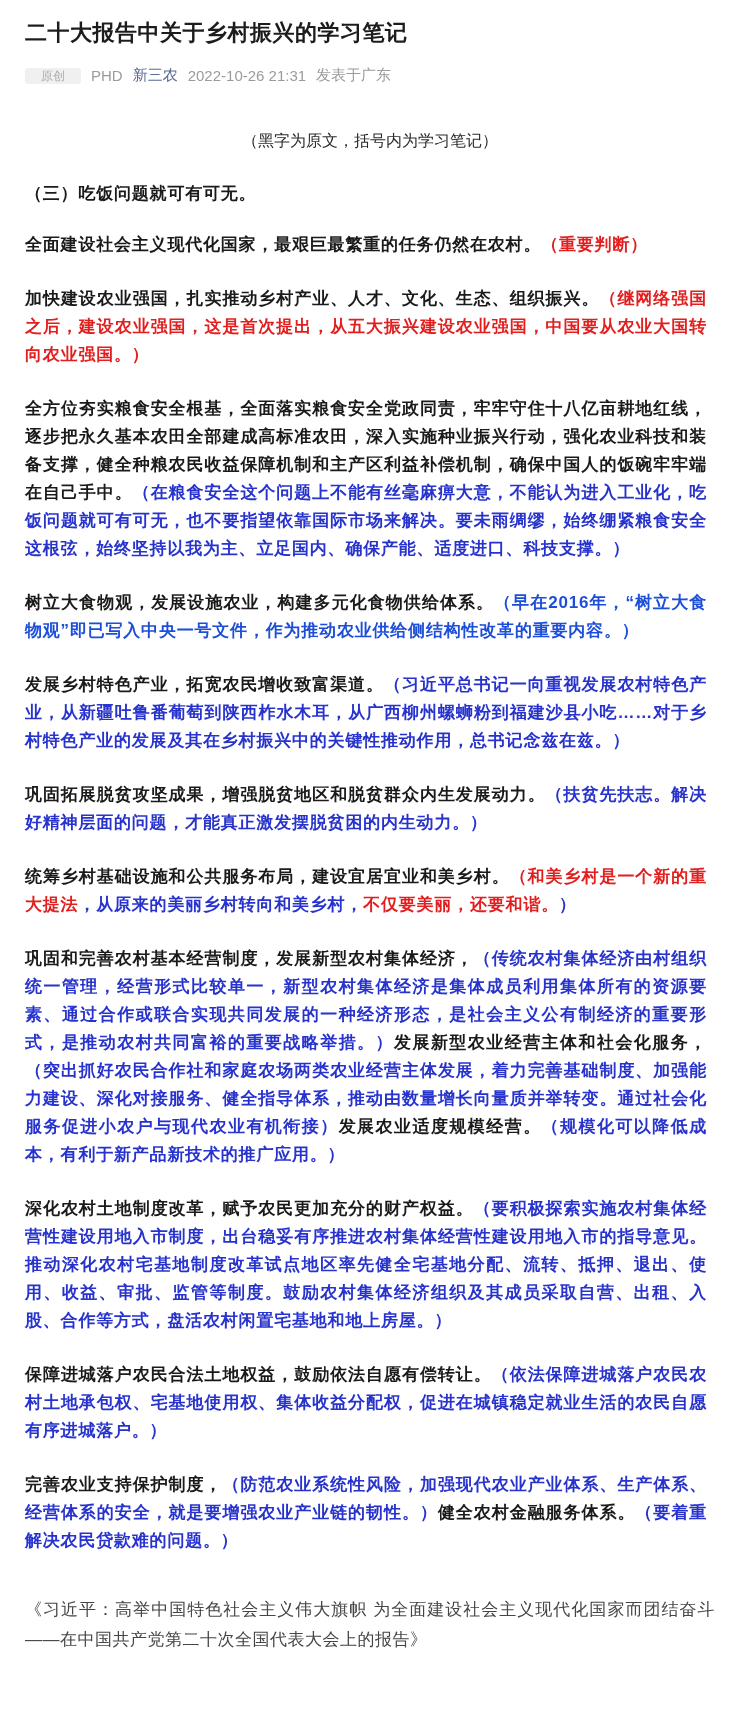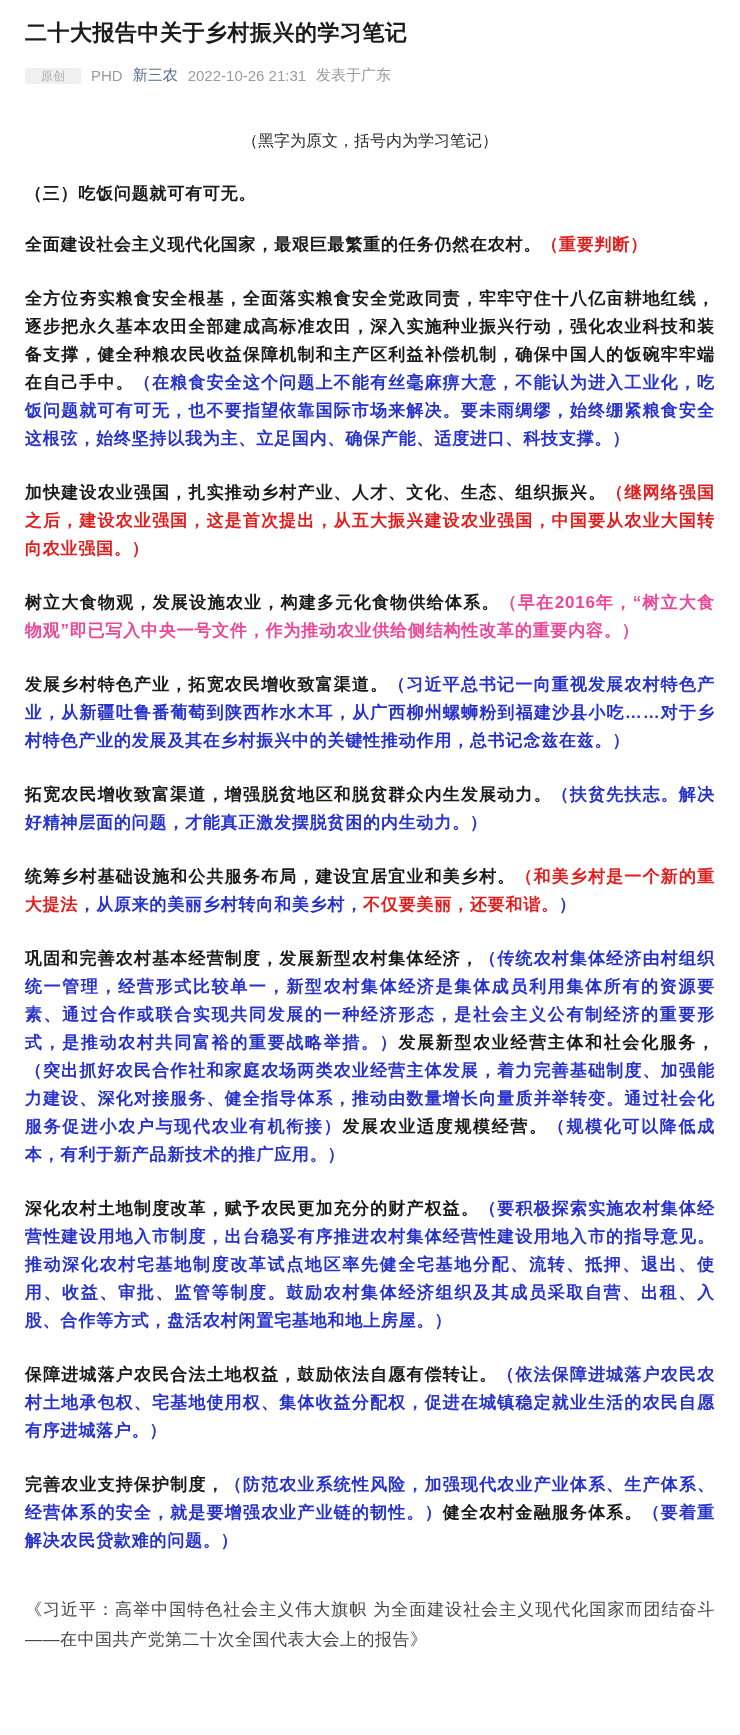--- a/index.html
+++ b/index.html
@@ -53,21 +53,21 @@
     color: #1a1a1a;
     letter-spacing: 0.8px;
     margin: 0 0 26px 0;
   }
   .para {
     font-size: 17px;
     font-weight: bold;
     line-height: 28px;
     letter-spacing: 0.8px;
     text-align: justify;
-    margin: 0 0 26px 0;
+    margin: 0 8px 26px 0;
   }
   .footer-source {
     font-size: 17px;
     font-weight: normal;
     color: #454545;
     line-height: 30px;
     letter-spacing: 0.5px;
     text-align: justify;
     margin: 40px 0 30px 0;
   }
@@ -86,25 +86,25 @@
     <span>2022-10-26 21:31</span>
     <span>发表于广东</span>
   </div>
 
   <div class="center-note">（黑字为原文，括号内为学习笔记）</div>
 
   <div class="section-heading">（三）吃饭问题就可有可无。</div>
 
   <div id="paragraphs">
       <div class="para"><span style="color: rgb(26, 26, 26);">全面建设社会主义现代化国家，最艰巨最繁重的任务仍然在农村。</span><span style="color: rgb(225, 31, 31);">（重要判断）</span></div>
+      <div class="para"><span style="color: rgb(26, 26, 26);">加快建设农业强国，扎实推动乡村产业、人才、文化、生态、组织振兴。</span><span style="color: rgb(225, 31, 31);">（继网络强国之后，建设农业强国，这是首次提出，从五大振兴建设农业强国，中国要从农业大国转向农业强国。）</span></div>
       <div class="para"><span style="color: rgb(26, 26, 26);">全方位夯实粮食安全根基，全面落实粮食安全党政同责，牢牢守住十八亿亩耕地红线，逐步把永久基本农田全部建成高标准农田，深入实施种业振兴行动，强化农业科技和装备支撑，健全种粮农民收益保障机制和主产区利益补偿机制，确保中国人的饭碗牢牢端在自己手中。</span><span style="color: rgb(39, 51, 204);">（在粮食安全这个问题上不能有丝毫麻痹大意，不能认为进入工业化，吃饭问题就可有可无，也不要指望依靠国际市场来解决。要未雨绸缪，始终绷紧粮食安全这根弦，始终坚持以我为主、立足国内、确保产能、适度进口、科技支撑。）</span></div>
-      <div class="para"><span style="color: rgb(26, 26, 26);">加快建设农业强国，扎实推动乡村产业、人才、文化、生态、组织振兴。</span><span style="color: rgb(225, 31, 31);">（继网络强国之后，建设农业强国，这是首次提出，从五大振兴建设农业强国，中国要从农业大国转向农业强国。）</span></div>
-      <div class="para"><span style="color: rgb(26, 26, 26);">树立大食物观，发展设施农业，构建多元化食物供给体系。</span><span style="color: #ec4899;">（早在2016年，“树立大食物观”即已写入中央一号文件，作为推动农业供给侧结构性改革的重要内容。）</span></div>
+      <div class="para"><span style="color: rgb(26, 26, 26);">树立大食物观，发展设施农业，构建多元化食物供给体系。</span><span style="color: #1d4ed8;">（早在2016年，“树立大食物观”即已写入中央一号文件，作为推动农业供给侧结构性改革的重要内容。）</span></div>
       <div class="para"><span style="color: rgb(26, 26, 26);">发展乡村特色产业，拓宽农民增收致富渠道。</span><span style="color: rgb(39, 51, 204);">（习近平总书记一向重视发展农村特色产业，从新疆吐鲁番葡萄到陕西柞水木耳，从广西柳州螺蛳粉到福建沙县小吃……对于乡村特色产业的发展及其在乡村振兴中的关键性推动作用，总书记念兹在兹。）</span></div>
-      <div class="para"><span style="color: rgb(26, 26, 26);">拓宽农民增收致富渠道，增强脱贫地区和脱贫群众内生发展动力。</span><span style="color: rgb(39, 51, 204);">（扶贫先扶志。解决好精神层面的问题，才能真正激发摆脱贫困的内生动力。）</span></div>
+      <div class="para"><span style="color: rgb(26, 26, 26);">巩固拓展脱贫攻坚成果，增强脱贫地区和脱贫群众内生发展动力。</span><span style="color: rgb(39, 51, 204);">（扶贫先扶志。解决好精神层面的问题，才能真正激发摆脱贫困的内生动力。）</span></div>
       <div class="para"><span style="color: rgb(26, 26, 26);">统筹乡村基础设施和公共服务布局，建设宜居宜业和美乡村。</span><span style="color: rgb(225, 31, 31);">（和美乡村是一个新的重大提法</span><span style="color: rgb(39, 51, 204);">，从原来的美丽乡村转向和美乡村，</span><span style="color: rgb(225, 31, 31);">不仅要美丽，还要和谐。</span><span style="color: rgb(39, 51, 204);">）</span></div>
       <div class="para"><span style="color: rgb(26, 26, 26);">巩固和完善农村基本经营制度，发展新型农村集体经济，</span><span style="color: rgb(39, 51, 204);">（传统农村集体经济由村组织统一管理，经营形式比较单一，新型农村集体经济是集体成员利用集体所有的资源要素、通过合作或联合实现共同发展的一种经济形态，是社会主义公有制经济的重要形式，是推动农村共同富裕的重要战略举措。）</span><span style="color: rgb(26, 26, 26);">发展新型农业经营主体和社会化服务，</span><span style="color: rgb(39, 51, 204);">（突出抓好农民合作社和家庭农场两类农业经营主体发展，着力完善基础制度、加强能力建设、深化对接服务、健全指导体系，推动由数量增长向量质并举转变。通过社会化服务促进小农户与现代农业有机衔接）</span><span style="color: rgb(26, 26, 26);">发展农业适度规模经营。</span><span style="color: rgb(39, 51, 204);">（规模化可以降低成本，有利于新产品新技术的推广应用。）</span></div>
       <div class="para"><span style="color: rgb(26, 26, 26);">深化农村土地制度改革，赋予农民更加充分的财产权益。</span><span style="color: rgb(39, 51, 204);">（要积极探索实施农村集体经营性建设用地入市制度，出台稳妥有序推进农村集体经营性建设用地入市的指导意见。推动深化农村宅基地制度改革试点地区率先健全宅基地分配、流转、抵押、退出、使用、收益、审批、监管等制度。鼓励农村集体经济组织及其成员采取自营、出租、入股、合作等方式，盘活农村闲置宅基地和地上房屋。）</span></div>
       <div class="para"><span style="color: rgb(26, 26, 26);">保障进城落户农民合法土地权益，鼓励依法自愿有偿转让。</span><span style="color: rgb(39, 51, 204);">（依法保障进城落户农民农村土地承包权、宅基地使用权、集体收益分配权，促进在城镇稳定就业生活的农民自愿有序进城落户。）</span></div>
       <div class="para"><span style="color: rgb(26, 26, 26);">完善农业支持保护制度，</span><span style="color: rgb(39, 51, 204);">（防范农业系统性风险，加强现代农业产业体系、生产体系、经营体系的安全，就是要增强农业产业链的韧性。）</span><span style="color: rgb(26, 26, 26);">健全农村金融服务体系。</span><span style="color: rgb(39, 51, 204);">（要着重解决农民贷款难的问题。）</span></div>
     </div>
 
   <div class="footer-source">《习近平：高举中国特色社会主义伟大旗帜 为全面建设社会主义现代化国家而团结奋斗——在中国共产党第二十次全国代表大会上的报告》</div>
 
 </div>

